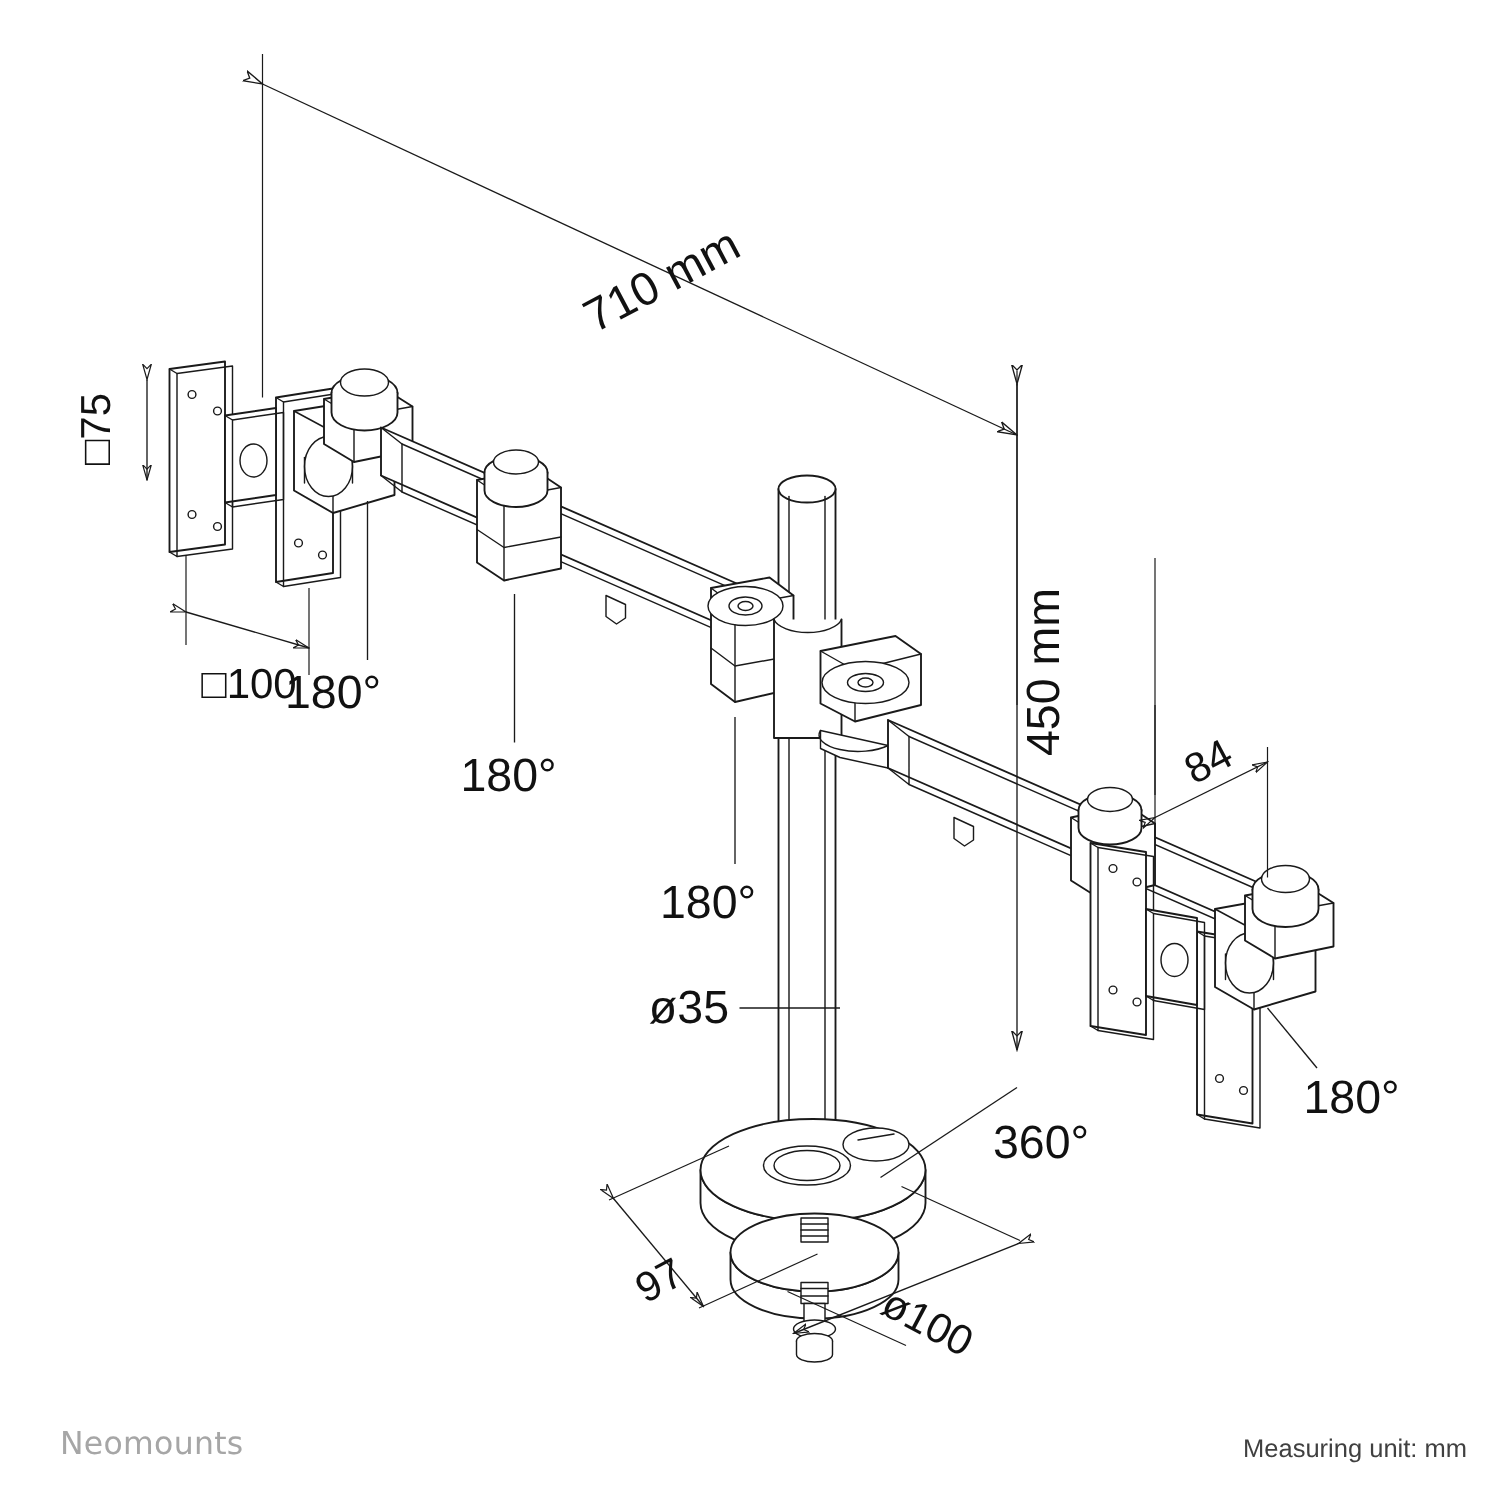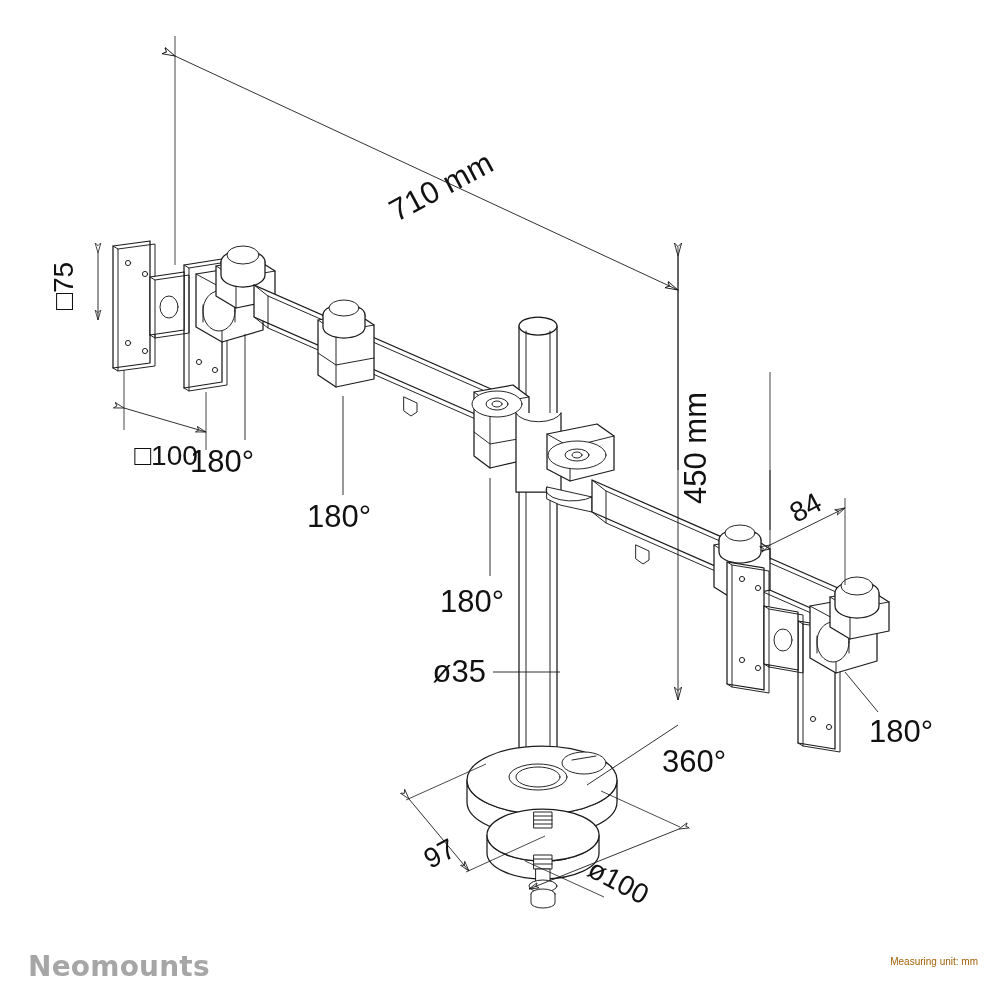--- a/index.html
+++ b/index.html
@@ -30,36 +30,36 @@
   }
   .footer {
     position: absolute;
     left: 0;
     bottom: 0;
     width: 1004px;
     height: 62px;
   }
   .brand {
     position: absolute;
-    left: 28px;
+    left: 40px;
     top: 8px;
     font-family: "DejaVu Sans", sans-serif;
-    font-size: 28px;
-    font-weight: 700;
+    font-size: 21px;
+    font-weight: 400;
     letter-spacing: 0.2px;
     color: #a6a6a6;
     white-space: nowrap;
   }
   .unit-note {
     position: absolute;
     right: 26px;
     top: 14px;
     font-family: "Liberation Sans", sans-serif;
-    font-size: 10px;
-    color: #a16207;
+    font-size: 17px;
+    color: #404040;
     white-space: nowrap;
   }
   
 </style>
 </head>
 <body>
 
 <div id="sheet">
 
   <svg id="drawing" viewBox="0 0 1004 1004">

